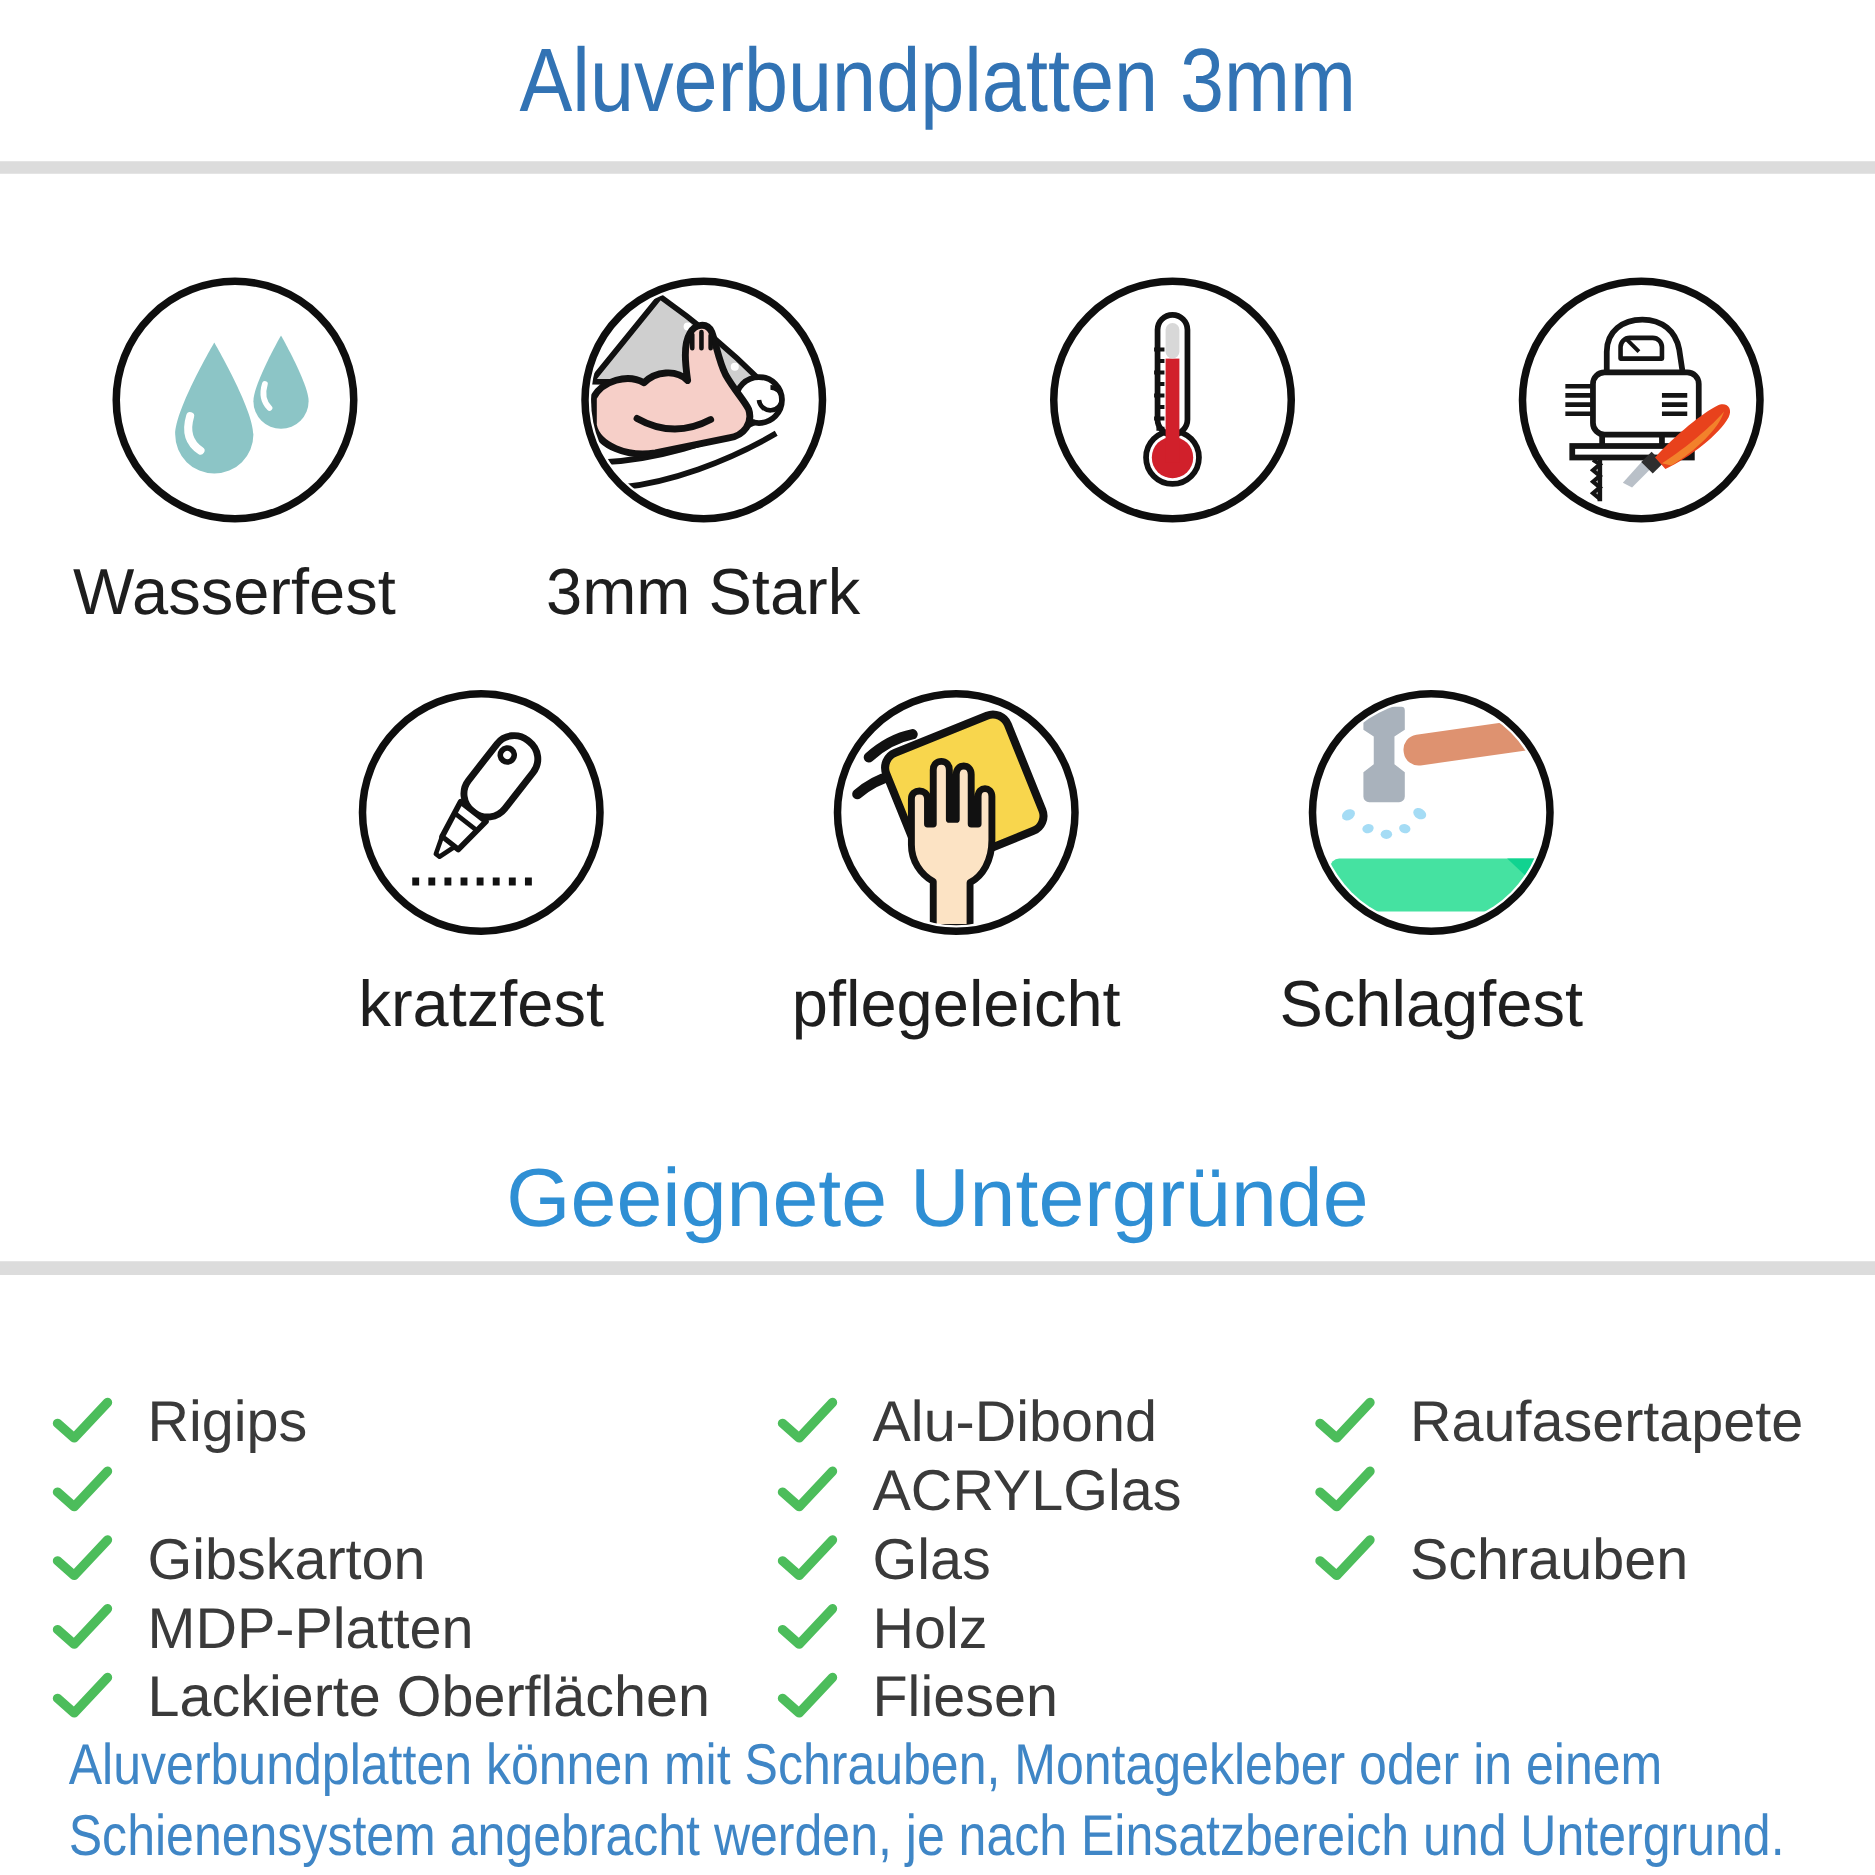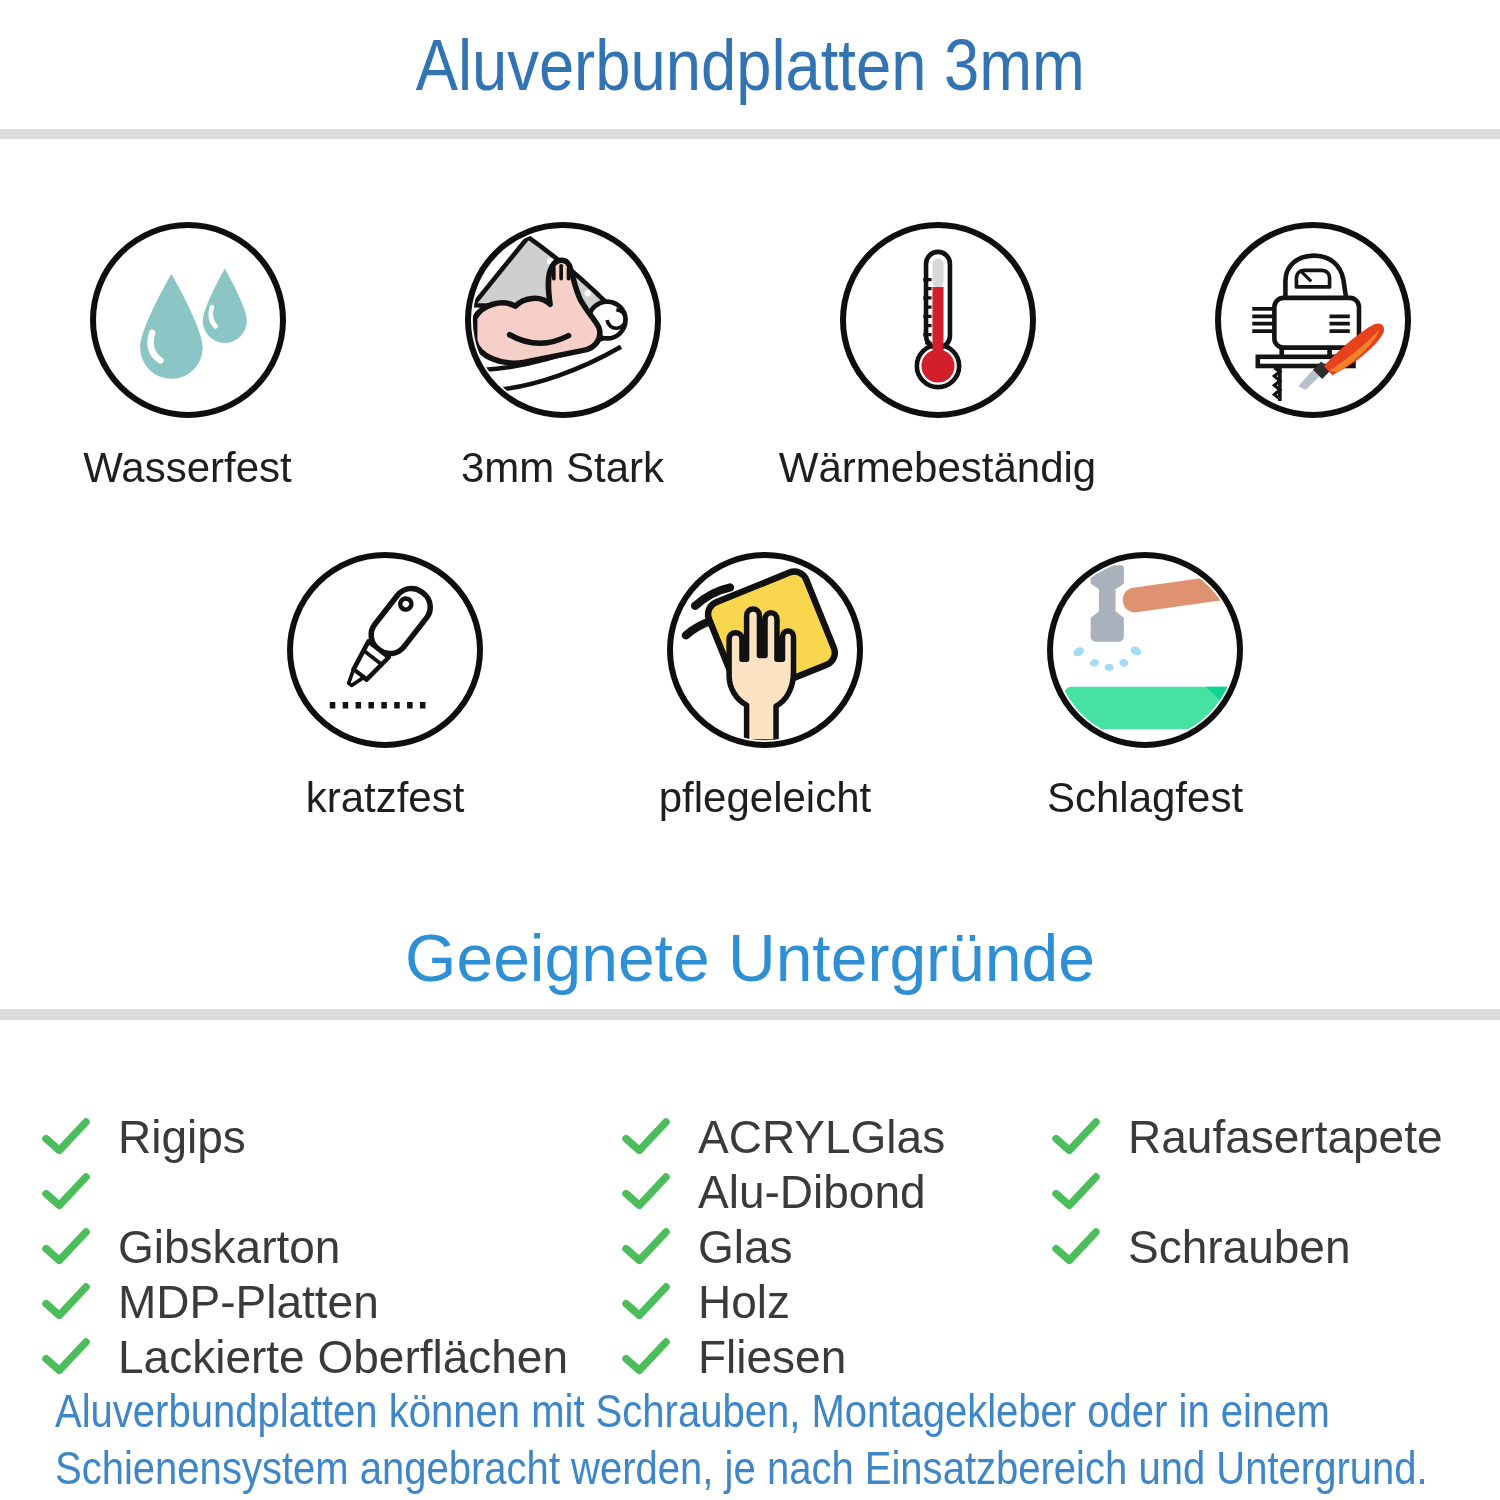--- a/index.html
+++ b/index.html
@@ -18,21 +18,21 @@
   .feature-row1{position:absolute;top:222px;left:0;width:1500px;display:flex;}
   .feature-row1 .feature{width:375px;}
   .feature-row2{position:absolute;top:552px;left:200px;width:1130px;display:flex;justify-content:space-between;}
   .feature-row2 .feature{width:370px;}
   .feature{display:flex;flex-direction:column;align-items:center;}
   .circle-icon{
     width:184px;height:184px;border:6px solid #0e0e0e;border-radius:50%;
     background:#fff;overflow:hidden;
   }
   .circle-icon svg{width:184px;height:184px;display:block;}
-  .feature-label{margin-top:26px;font-size:42px;color:#1e1e1e;white-space:nowrap;}
+  .feature-label{margin-top:26px;font-size:52px;color:#1e1e1e;white-space:nowrap;}
   .title2{
     position:absolute;top:920px;left:0;width:100%;text-align:center;
     font-size:66px;color:#2f8fd4;white-space:nowrap;
   }
   .sub-col{position:absolute;top:1066px;margin-top:43px;}
   .sub-col.c1{left:40px;}
   .sub-col.c2{left:620px;}
   .sub-col.c3{left:1050px;}
   .sub-row{height:55px;display:flex;align-items:center;}
   .check{width:52px;height:40px;margin-right:26px;flex:none;}
@@ -102,21 +102,20 @@
           <line x1="86" y1="66" x2="93" y2="66"></line>
           <line x1="84" y1="76" x2="93" y2="76"></line>
           <line x1="86" y1="86" x2="93" y2="86"></line>
           <line x1="84" y1="96" x2="93" y2="96"></line>
           <line x1="86" y1="106" x2="93" y2="106"></line>
           <line x1="84" y1="116" x2="93" y2="116"></line>
           <line x1="86" y1="125" x2="93" y2="125"></line>
         </g>
       </svg>
     </div>
-    <div class="feature-label">Wärmebeständig</div>
   </div>
 
   <div class="feature">
     <div class="circle-icon">
       <svg viewBox="0 0 200 200">
         <g fill="#ffffff" stroke="#141414" stroke-width="5" stroke-linejoin="round">
           <path d="M70,76 V58 C70,40 84,30 101,30 C118,30 130,40 133,56 L136,76"></path>
           <rect x="58" y="76" width="92" height="54" rx="10"></rect>
           <path d="M82,64 V54 a8,8 0 0 1 8,-8 h20 a8,8 0 0 1 8,8 v10 Z" stroke-width="4"></path>
           <line x1="86" y1="46" x2="98" y2="58" stroke-width="3.5"></line>
@@ -239,27 +238,27 @@
       </svg>
     <span class="sub-label">Lackierte Oberflächen</span>
   </div>
 </div>
 
 <div class="sub-col c2">
   <div class="sub-row">
     <svg class="check" viewBox="0 0 60 48">
         <path d="M6,26 L22,40 L54,6" stroke="#4cbd5b" stroke-width="9" fill="none" stroke-linecap="round" stroke-linejoin="round"></path>
       </svg>
+    <span class="sub-label">Alu-Dibond</span>
+  </div>
+  <div class="sub-row">
+    <svg class="check" viewBox="0 0 60 48">
+        <path d="M6,26 L22,40 L54,6" stroke="#4cbd5b" stroke-width="9" fill="none" stroke-linecap="round" stroke-linejoin="round"></path>
+      </svg>
     <span class="sub-label">ACRYLGlas</span>
-  </div>
-  <div class="sub-row">
-    <svg class="check" viewBox="0 0 60 48">
-        <path d="M6,26 L22,40 L54,6" stroke="#4cbd5b" stroke-width="9" fill="none" stroke-linecap="round" stroke-linejoin="round"></path>
-      </svg>
-    <span class="sub-label">Alu-Dibond</span>
   </div>
   <div class="sub-row">
     <svg class="check" viewBox="0 0 60 48">
         <path d="M6,26 L22,40 L54,6" stroke="#4cbd5b" stroke-width="9" fill="none" stroke-linecap="round" stroke-linejoin="round"></path>
       </svg>
     <span class="sub-label">Glas</span>
   </div>
   <div class="sub-row">
     <svg class="check" viewBox="0 0 60 48">
         <path d="M6,26 L22,40 L54,6" stroke="#4cbd5b" stroke-width="9" fill="none" stroke-linecap="round" stroke-linejoin="round"></path>

